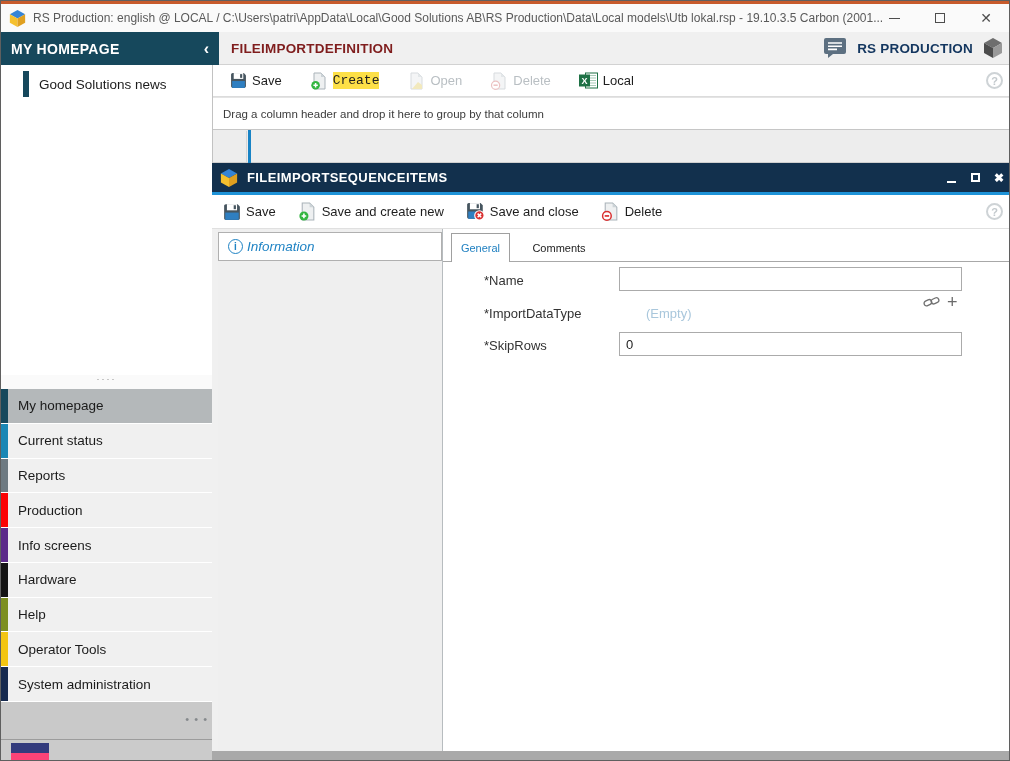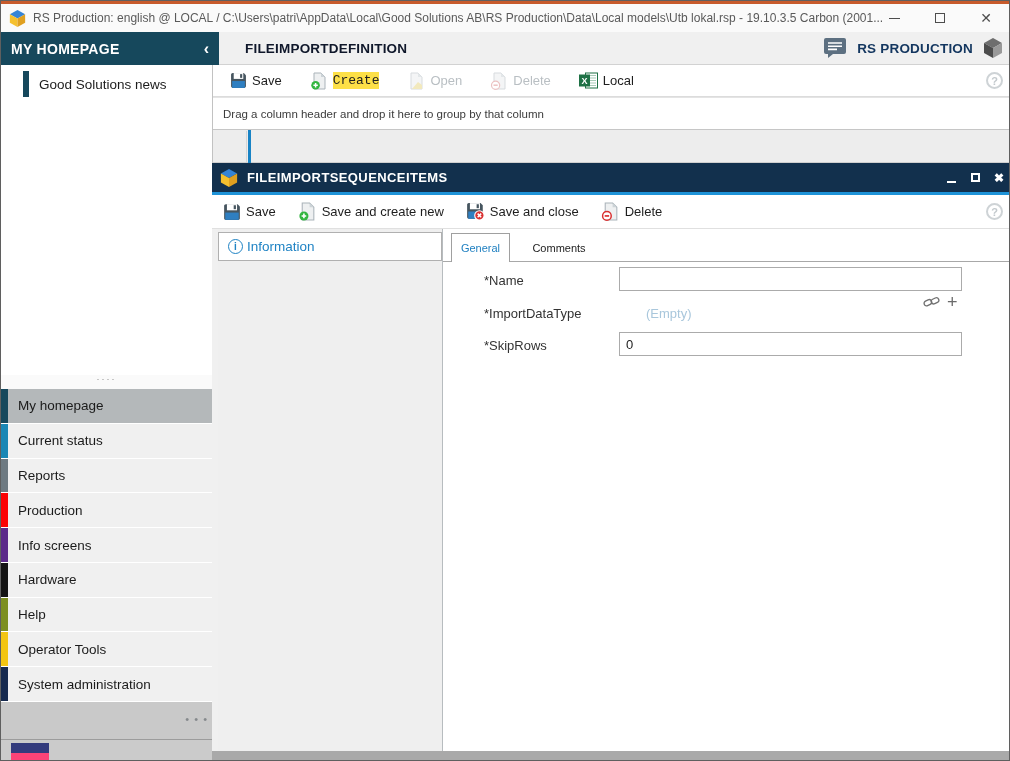--- a/index.html
+++ b/index.html
@@ -32,21 +32,21 @@
   .nav-item .nav-label { font-size:13.5px; color:#1b1b1b; display:flex; align-items:center; padding-left:10px; }
   .side-gray { left:0; top:701px; width:212px; height:37px; background:#c9c9c9; border-right:1px solid #b0b0b0; }
   .side-gray .odots { position:absolute; right:4px; top:11px; color:#85898c; font-size:11px; letter-spacing:1px; }
   .side-foot { left:0; top:738px; width:212px; height:23px; background:#cbcbcb; border-top:1px solid #9c9c9c; }
   .logo { position:absolute; left:10px; top:3px; width:38px; height:19px; }
   .logo .l1 { width:38px; height:10px; background:#333b7d; }
   .logo .l2 { width:38px; height:9px; background:#fb4377; }
 
   
   .main-header { left:218px; top:31px; width:792px; height:33px; background:#f0f0f0; border-bottom:1px solid #d2d2d2; display:flex; align-items:center; }
-  .main-title { font-size:13.5px; font-weight:bold; color:#0f172a; letter-spacing:.2px; margin-left:26px; flex:1; }
+  .main-title { font-size:13.5px; font-weight:bold; color:#7f1d1d; letter-spacing:.2px; margin-left:12px; flex:1; }
   .brand { font-size:13.5px; font-weight:bold; color:#13365f; letter-spacing:.2px; margin:0 10px 0 10px; }
   .main-toolbar { left:212px; top:64px; width:798px; height:32px; background:#fff; border-bottom:1px solid #dcdcdc; display:flex; align-items:center; gap:28px; padding-left:17px; }
   .tbtn { display:flex; align-items:center; gap:5px; cursor:pointer; }
   .tbtn .lbl { font-size:13px; color:#1e1e1e; }
   .tbtn.disabled { cursor:default; }
   .tbtn.disabled .lbl { color:#b9bfc3; }
   .hl { background:#fde047; padding:1px 0;font-family:Liberation Mono, monospace; }
   .helpq { position:absolute; right:8px; width:17px; height:17px; border:2px solid #ced3d6; border-radius:50%; color:#c3c9cd; font-size:11px; font-weight:bold; display:flex; align-items:center; justify-content:center; }
   .group-strip { left:212px; top:96px; width:798px; height:33px; background:#fff; border-bottom:1px solid #c6c6c6; border-top:1px solid #e4e4e4; display:flex; align-items:center; }
   .group-strip span { font-size:11.5px; color:#3c3c3c; margin-left:10px; }
@@ -63,21 +63,21 @@
   .dmin { width:9px; height:2px; background:#fff; margin-top:8px; }
   .dmax { width:9px; height:9px; border:2px solid #fff; }
   .dcls { color:#fff; font-size:12px; font-weight:bold; }
   .blue-line { position:absolute; left:0; top:29px; width:100%; height:3px; background:#1e93d8; }
   .dlg-toolbar { position:absolute; left:0; top:32px; width:100%; height:34px; background:#fff; border-bottom:1px solid #e0e0e0; display:flex; align-items:center; gap:22px; padding-left:11px; }
   .dlg-body { position:absolute; left:0; top:66px; width:100%; height:522px; background:#fff; }
   .left-frame { position:absolute; left:0; top:0; width:6px; height:100%; background:#f0f0f0; }
   .left-col { position:absolute; left:6px; top:0; width:225px; height:100%; background:#efefef; border-right:1px solid #b7bcbf; }
   .info-tab { position:absolute; left:0; top:3px; width:224px; height:29px; background:#fff; border:1px solid #b0b0b0; display:flex; align-items:center; padding-left:9px; cursor:pointer; }
   .info-ic { width:15px; height:15px; border:1.5px solid #1f83c4; border-radius:50%; color:#1f83c4; font-size:10px; font-weight:bold; display:flex; align-items:center; justify-content:center; }
-  .info-lbl { color:#1f83c4; font-size:13.5px; margin-left:4px; }
+  .info-lbl { color:#1f83c4; font-size:13.5px; margin-left:4px;font-style:italic; }
   .tab-line { position:absolute; left:231px; top:32px; width:568px; height:1px; background:#a8a8a8; }
   .tab { position:absolute; top:4px; height:29px; display:flex; align-items:center; justify-content:center; font-size:11px; cursor:pointer; }
   .tab.active { left:239px; width:59px; background:#fff; border:1px solid #a0a0a0; border-bottom:none; color:#1e7fc0; z-index:2; }
   .tab.plain { left:305px; width:84px; color:#222; }
   .frm-label { position:absolute; left:272px; font-size:13px; color:#333; }
   .txt { position:absolute; left:407px; width:343px; height:24px; border:1px solid #ababab; font-size:13px; padding:2px 6px; font-family:"Liberation Sans",sans-serif; color:#222; background:#fff; }
   .empty-val { position:absolute; left:434px; font-size:13px; color:#a9c7dc; cursor:pointer; }
   .rowicons { position:absolute; left:711px; top:66px; width:44px; display:flex; align-items:center; gap:7px; }
   .plus { color:#6a6a6a; font-size:18px; font-weight:400; line-height:14px; cursor:pointer; }
   .bottom-frame { position:absolute; left:0; top:588px; width:100%; height:11px; background:#a9a9a9; }

